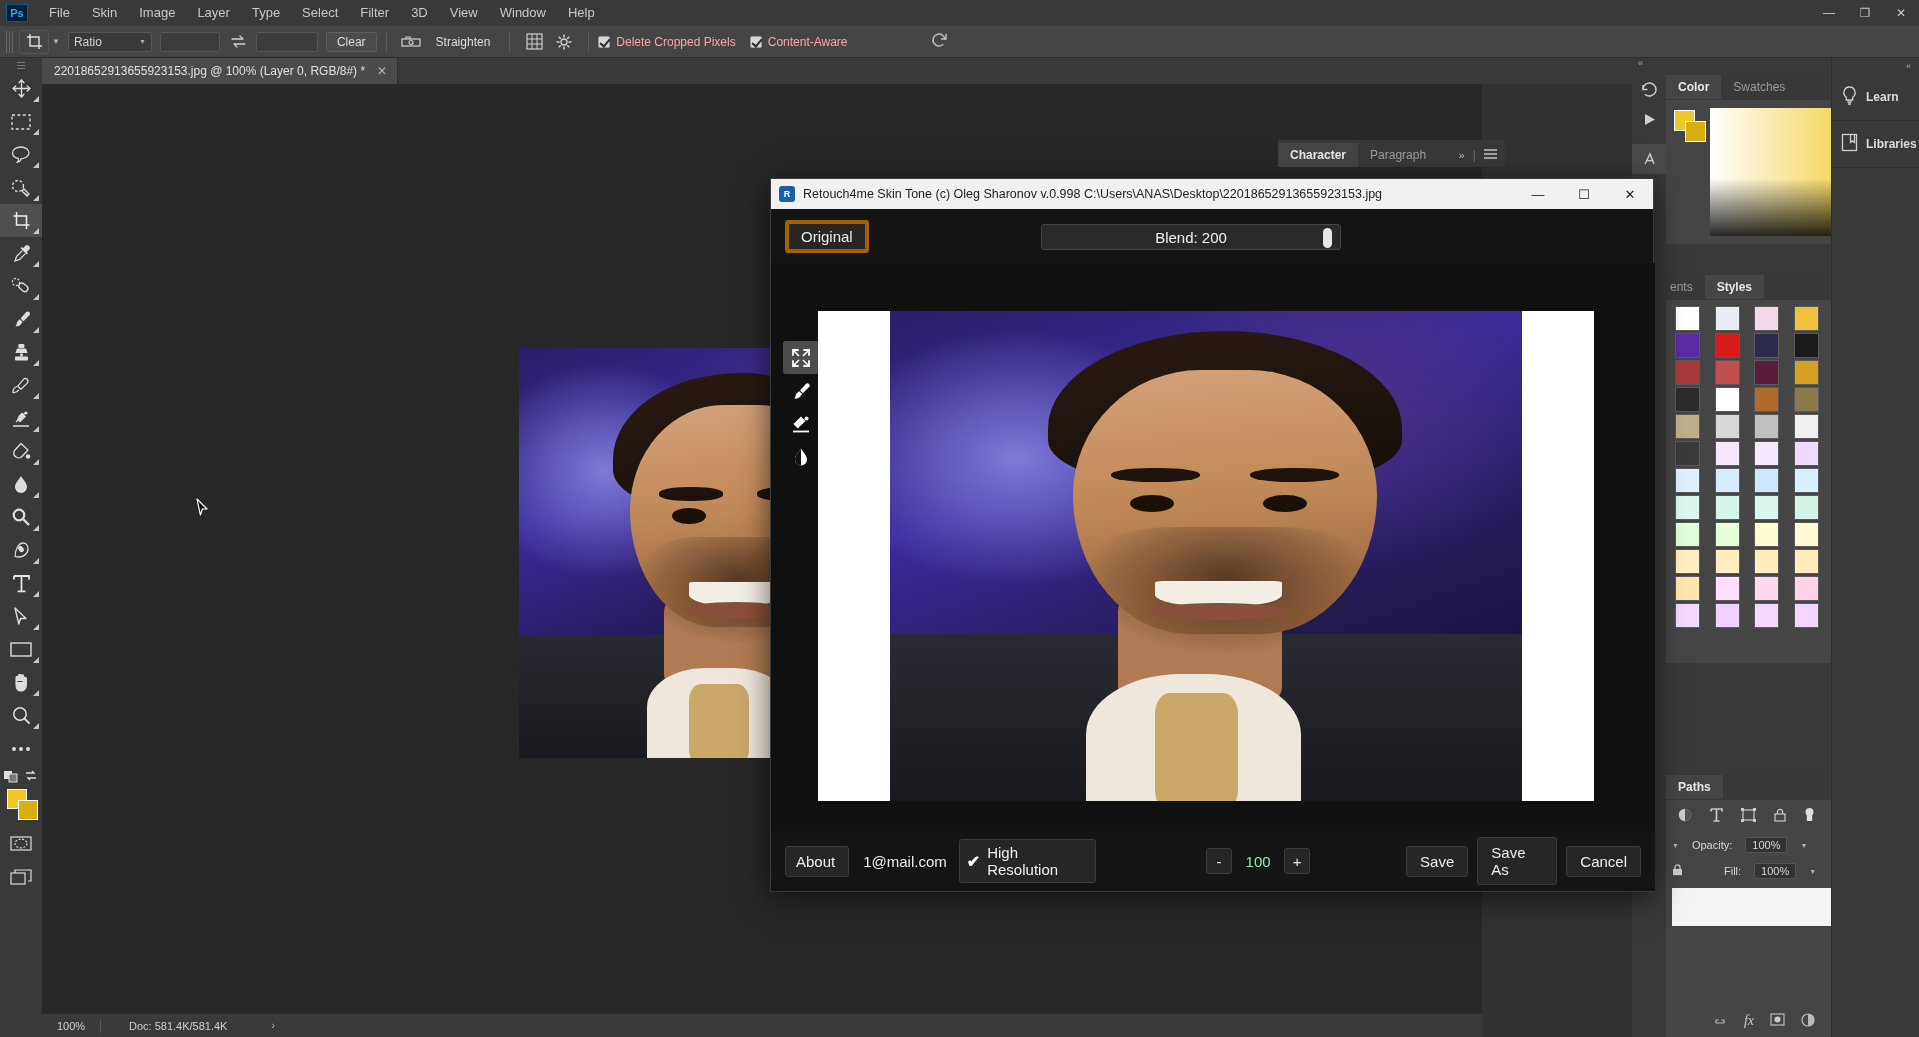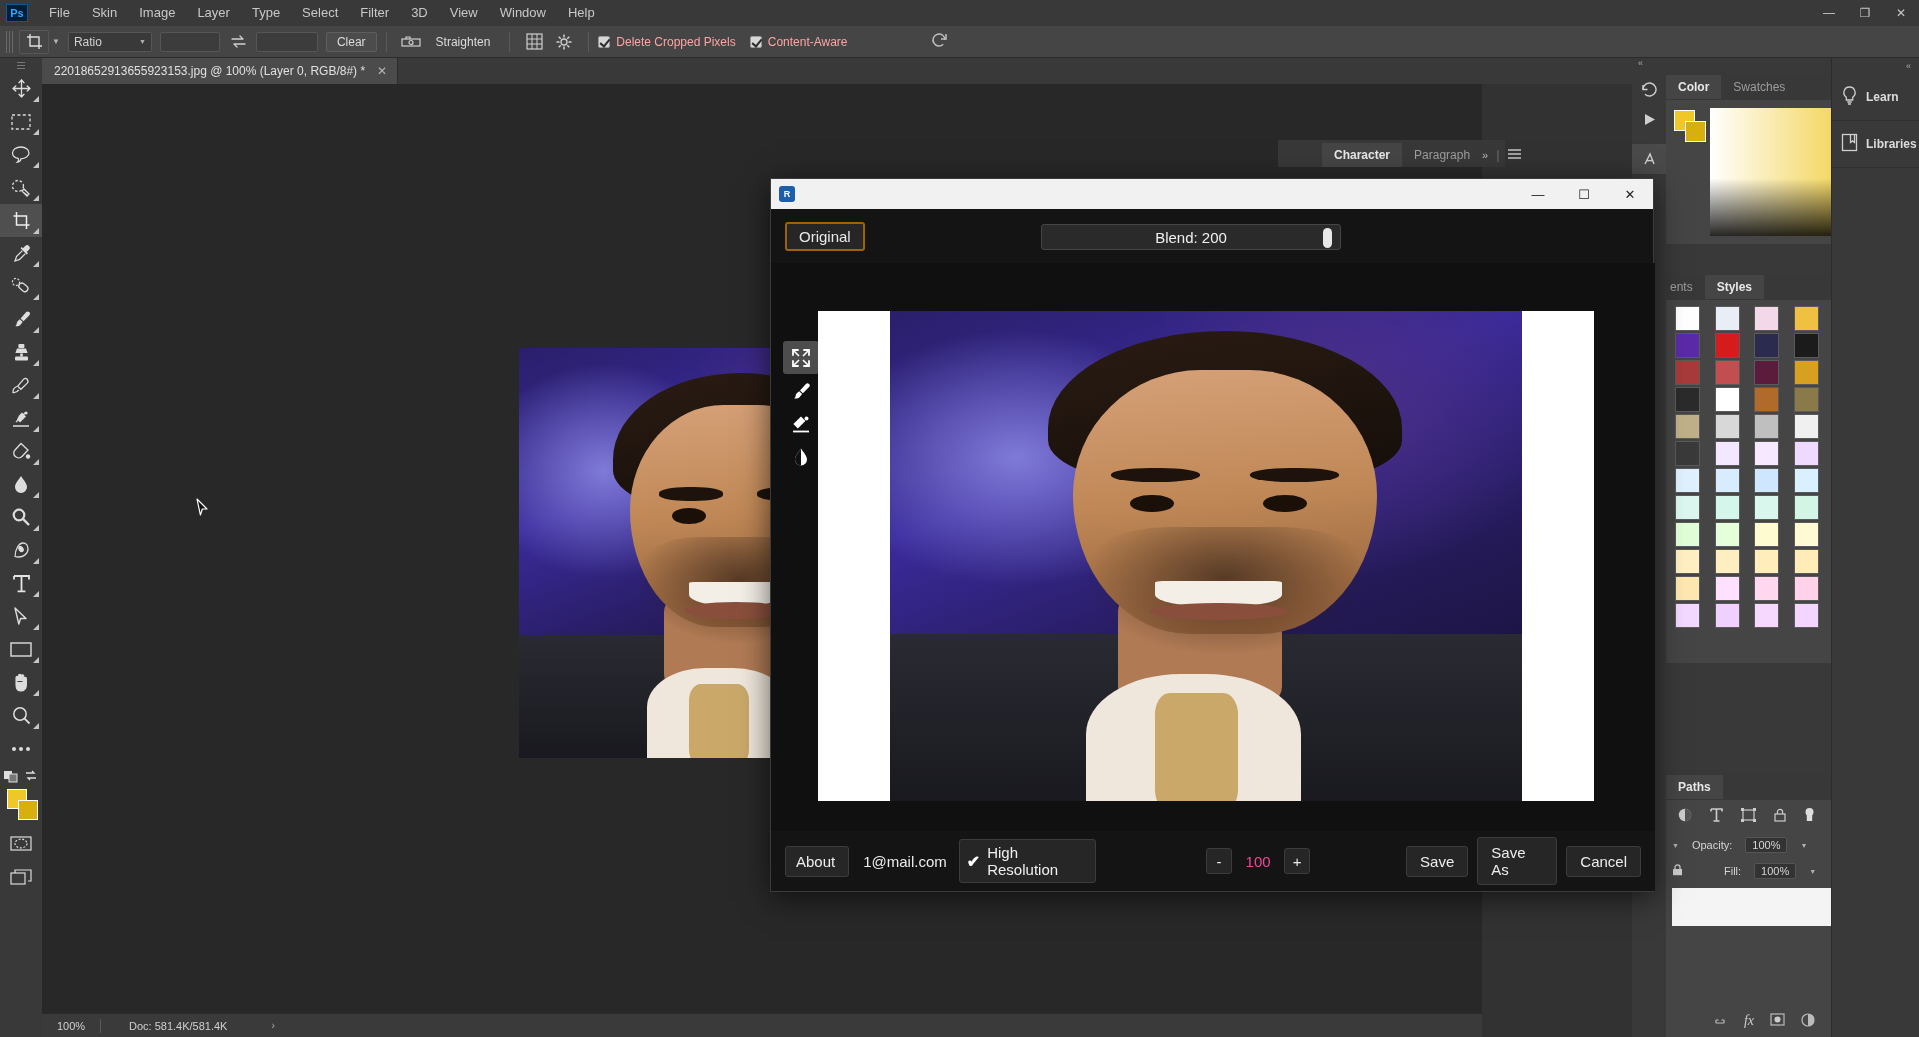--- a/index.html
+++ b/index.html
@@ -115,34 +115,34 @@
   .sw { width:25px; height:25px; margin:1px; border:1px solid #5a5a5a; }
 
   .panel-row { height:26px; display:flex; align-items:center; font-size:11px; color:#d5d5d5; padding:0 6px; gap:13px; }
   .mini-field { background:#333; border:1px solid #555; border-radius:2px; padding:1px 6px; font-size:11px; }
   .tinycaret { font-size:7px; color:#b0b0b0; }
   .iconrow { height:30px; display:flex; align-items:center; justify-content:flex-end; gap:13px; padding-right:12px; }
   .iconrow.left { justify-content:flex-start; gap:18px; padding-left:12px; }
 
   
   .charpanel { position:absolute; left:1278px; top:140px; width:227px; height:27px; background:#383838;
-    display:flex; align-items:flex-end;padding-left:44px; }
+    display:flex; align-items:flex-end; }
 
   
   .dialog { position:absolute; left:770px; top:178px; width:884px; height:714px;
     background:#111; border:1px solid #3b3b3b; box-shadow:0 6px 28px rgba(0,0,0,.6); }
   .dlg-title { height:30px; background:#f1f1f1; display:flex; align-items:center; }
   .dlg-title-text { font-size:12.5px; color:#222; margin-left:8px; }
   .dlg-ico { width:16px; height:16px; margin-left:8px; background:#1c5fa8; border-radius:3px;
      display:flex;align-items:center;justify-content:center;color:#fff;font-size:9px;font-weight:bold; }
   .dlg-wbtns { margin-left:auto; display:flex; }
   .dlg-wbtn { width:46px; height:30px; display:flex; align-items:center; justify-content:center;
     font-size:13px; color:#222; }
   .dlg-head { height:54px; background:#141414; display:flex; align-items:center; position:relative; }
-  .dlg-origbtn { margin-left:14px; padding:4px 12px; background:#262626; border:2px solid #a16207;
+  .dlg-origbtn { margin-left:14px; padding:4px 12px; background:#262626; border:4px solid #a16207;
     border-radius:3px; font-size:15px; color:#e9e9e9; }
   .blendslider { position:absolute; left:270px; top:15px; width:300px; height:26px;
     background:#2a2a2a; border:1px solid #454545; border-radius:3px; display:flex;
     align-items:center; justify-content:center; font-size:15px; color:#f0f0f0; }
   .blendknob { position:absolute; right:8px; top:3px; width:9px; height:20px; background:#e8e8e8; border-radius:5px; }
   .dlg-body { position:absolute; left:0; top:84px; width:884px; height:570px; background:#101010; }
   .dlg-tools { position:absolute; left:12px; top:78px; width:36px; }
   .dtool { width:36px; height:33px; display:flex; align-items:center; justify-content:center; }
   .dtool.sel { background:#4d4d4d; border-radius:3px; }
   .preview { position:absolute; left:47px; top:48px; width:776px; height:490px; background:#fff; overflow:hidden; }
@@ -150,21 +150,21 @@
      display:flex; align-items:center; }
   .dbtn { padding:6px 13px; background:#262626; border:1px solid #3c3c3c; border-radius:3px;
      font-size:15px; color:#ececec; }
   .dplain { font-size:15px; color:#ececec; }
   .dchk { display:flex; align-items:center; gap:7px; font-size:15px; color:#f0f0f0;
      background:#262626; border:1px solid #3c3c3c; border-radius:3px; padding:4px 9px 4px 7px; }
   .dchk .mark { color:#fff; font-size:16px; font-weight:bold; }
   .spin { display:flex; align-items:center; gap:3px; }
   .spinbtn { width:26px; height:26px; background:#262626; border:1px solid #3c3c3c; border-radius:3px;
      display:flex; align-items:center; justify-content:center; font-size:15px; color:#ececec; }
-  .spinval { width:46px; text-align:center; font-size:15px; color:#ec4899; }
+  .spinval { width:46px; text-align:center; font-size:15px; color:#86efac; }
 
   
   .portrait { position:relative; width:100%; height:100%; }
   .pbg { position:absolute; inset:0;
      background:
        radial-gradient(ellipse 48% 42% at 20% 30%, #7f7ad8 0%, rgba(80,70,190,0) 62%),
        radial-gradient(ellipse 52% 55% at 72% 18%, #4a2f86 0%, rgba(60,30,110,0) 65%),
        linear-gradient(160deg,#2a1f6b 0%, #3a2a9b 32%, #241a57 62%, #120c2c 100%); }
   .neck { position:absolute; left:40%; top:62%; width:22%; height:22%; background:#b07a54; border-radius:18%; }
   .face { position:absolute; border-radius:48% 48% 44% 44%/54% 54% 60% 60%;
@@ -756,20 +756,21 @@
             <path d="M9.5 1.5v8l2-1.6 2 1.6v-8" stroke="#cfcfcf" fill="none" stroke-width="1.3"></path>
           </svg>
       </span>
       <span>Libraries</span>
     </div>
   </div>
 
   <div class="dialog">
     <div class="dlg-title">
       <div class="dlg-ico">R</div>
+      <div class="dlg-title-text">Retouch4me Skin Tone (c) Oleg Sharonov v.0.998 C:\Users\ANAS\Desktop\22018652913655923153.jpg</div>
       <div class="dlg-wbtns">
         <div class="dlg-wbtn">—</div>
         <div class="dlg-wbtn">☐</div>
         <div class="dlg-wbtn close">✕</div>
       </div>
     </div>
 
     <div class="dlg-head">
       <div class="dlg-origbtn">Original</div>
       <div class="blendslider">

